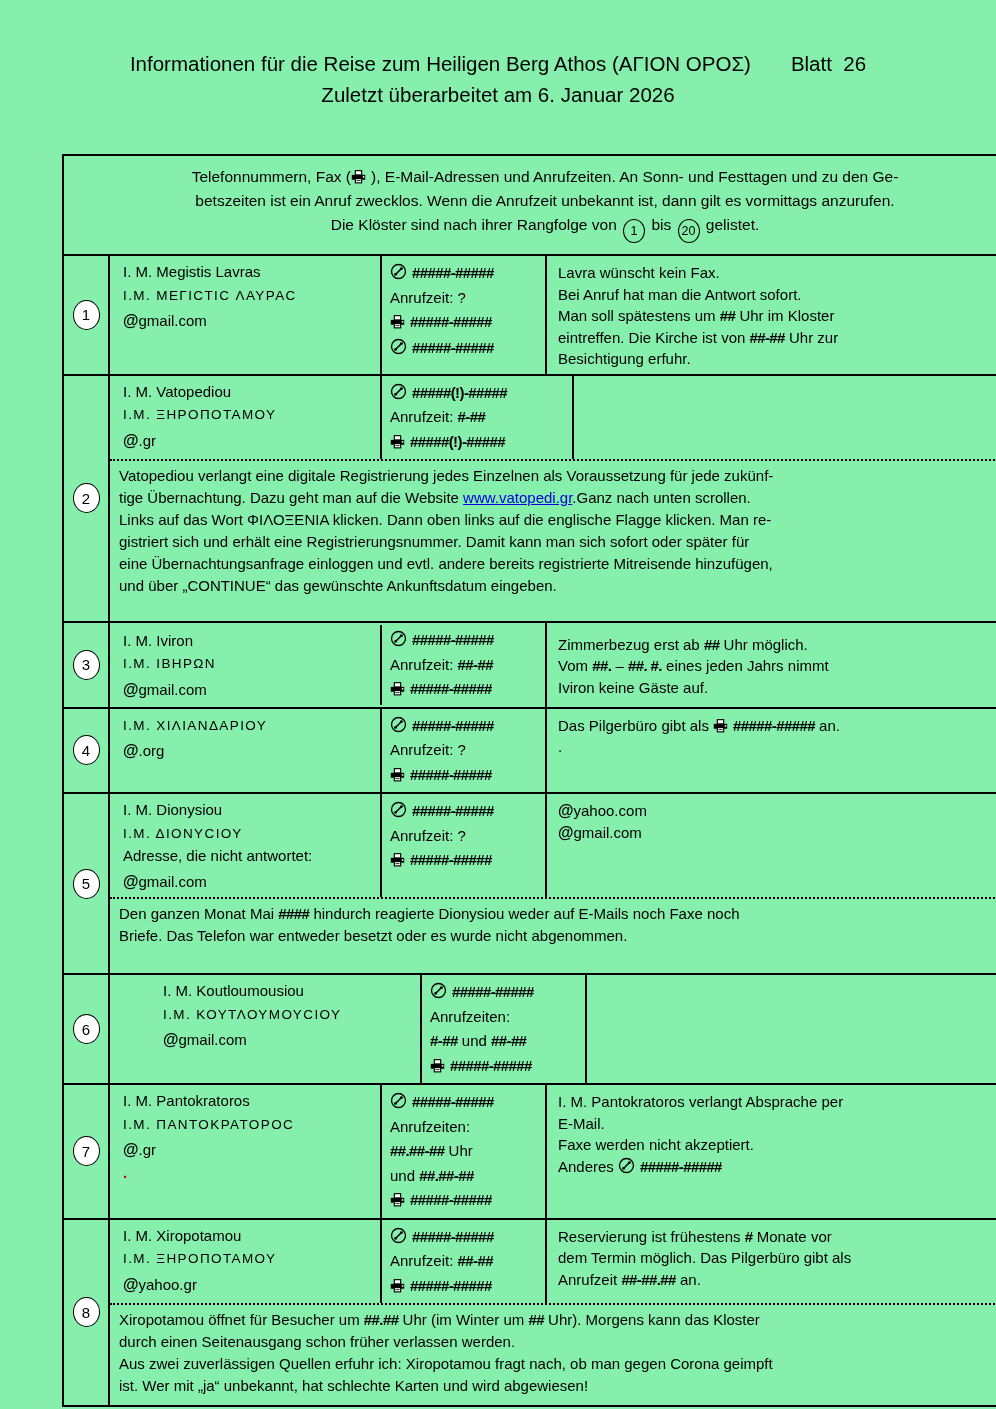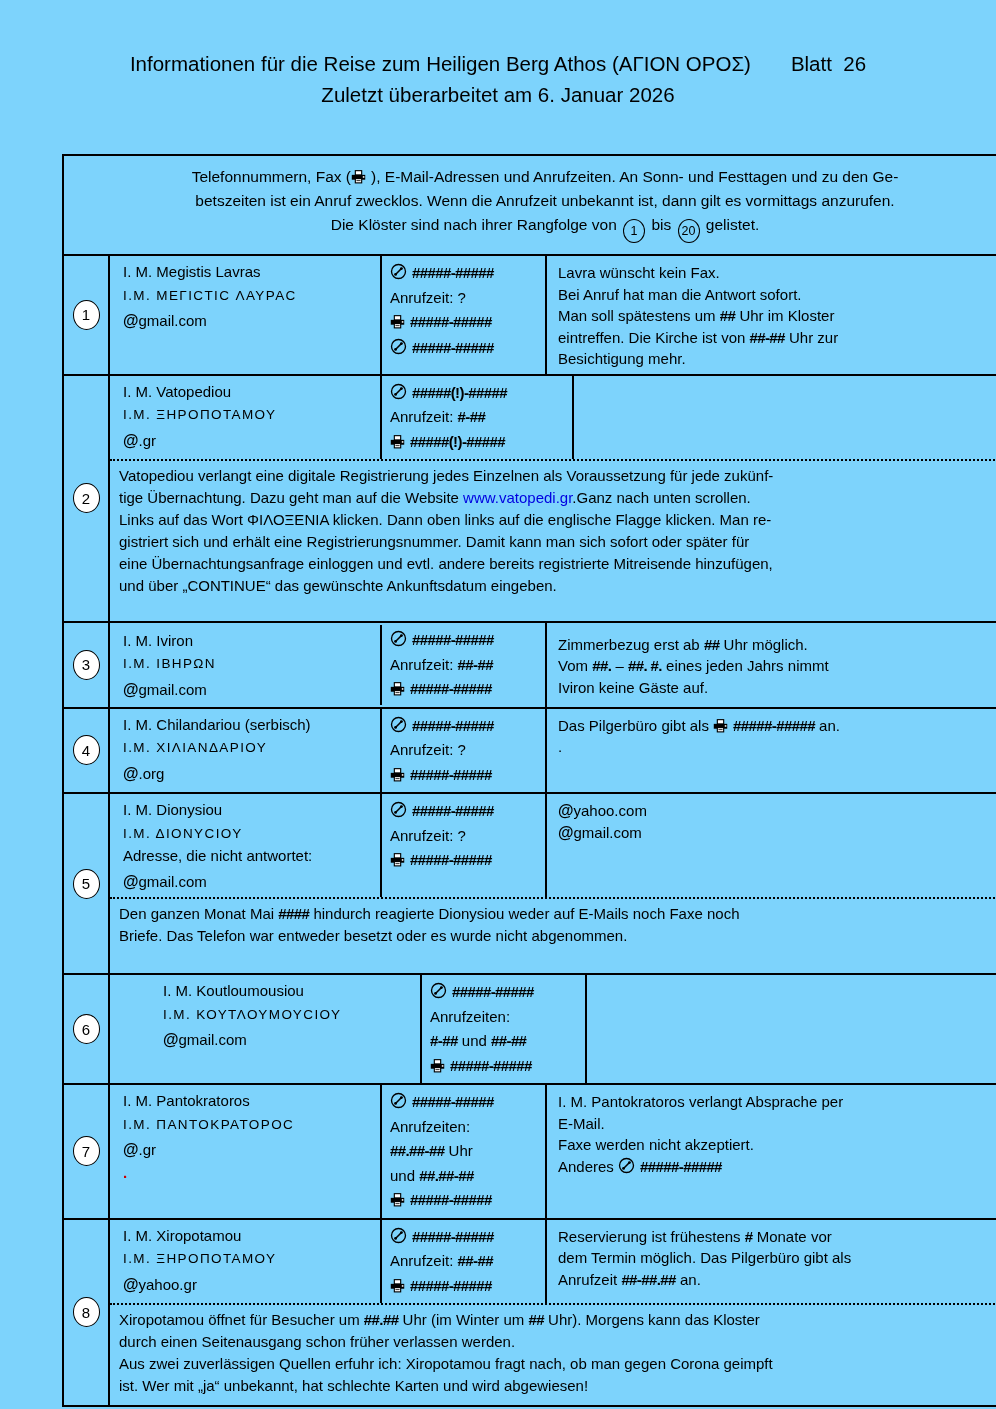--- a/index.html
+++ b/index.html
@@ -1,16 +1,16 @@
 <!DOCTYPE html>
 <html style="--link: #0000e0; --red: #cc0000;"><head>
 <meta charset="utf-8">
 <style>
   html,body{margin:0;padding:0;background:#e8e8e8;}
-  .page{width:996px;height:1409px;background:#7dd3fc;position:relative;overflow:hidden;
+  .page{width:996px;height:1409px;background:#86efac;position:relative;overflow:hidden;
         font-family:"Liberation Sans","DejaVu Sans",sans-serif;color:#000;font-size:15px;}
   .doc-title{padding-top:48px;text-align:center;font-size:20.5px;line-height:31px;}
   .doc-title .blatt{margin-left:40px;white-space:pre;}
   .tbl{margin:44px 0 0 62px;width:966px;border:2px solid #000;box-sizing:border-box;}
   .thead{border-bottom:2px solid #000;text-align:center;font-size:15.5px;line-height:24px;padding:9px 12px 11px;}
   .row{display:flex;border-bottom:2px solid #000;}
   .row:last-child{border-bottom:none;}
   .numcol{width:44px;min-width:44px;border-right:2px solid #000;display:flex;align-items:center;justify-content:center;}
   .rowbody{flex:1;display:flex;flex-direction:column;}
   .rowtop{display:flex;flex:1;}
@@ -23,21 +23,21 @@
   .mask{font-weight:700;letter-spacing:-0.6px;}
   .greek{font-size:13.5px;letter-spacing:1.4px;}
   .atsign{font-weight:700;font-size:1.06em;}
   .emln{margin-top:3px;}
   .circnum{display:inline-flex;width:25px;height:28px;border:1.5px solid #000;border-radius:50%;
            align-items:center;justify-content:center;font-size:15px;background:#fff;}
   .circ-inline{display:inline-flex;width:20px;height:22px;border:1.3px solid #000;border-radius:50%;
            align-items:center;justify-content:center;font-size:12.5px;vertical-align:-5px;margin:0 2px;}
   .icn{display:inline-block;margin-right:5px;vertical-align:-2px;}
   .icn svg{display:block;}
-  .tlink{color:var(--link,#0000e0);cursor:pointer;}
+  .tlink{color:var(--link,#0000e0);text-decoration:underline;cursor:pointer;}
   .reddot{color:var(--red,#cc0000);font-weight:700;}
 </style>
 </head>
 <body>
 
 <div class="page">
 
   <div class="doc-title">
     <div class="t1"><span>Informationen für die Reise zum Heiligen Berg Athos (ΑΓΙΟΝ ΟΡΟΣ)</span><span class="blatt">Blatt  26</span></div>
     <div class="t2">Zuletzt überarbeitet am 6. Januar 2026</div>
@@ -87,21 +87,21 @@
                       <line x1="5.6" y1="12.4" x2="12.4" y2="5.6" stroke="#000" stroke-width="1.7"></line>
                       <circle cx="5.9" cy="12.1" r="1.5" fill="#000"></circle>
                       <circle cx="12.1" cy="5.9" r="1.5" fill="#000"></circle>
                     </svg></span><span class="mask">#####-#####</span></div>
               </div>
               <div class="c-notes">
                 <div class="ln"><span>Lavra wünscht kein Fax.</span></div>
                 <div class="ln"><span>Bei Anruf hat man die Antwort sofort.</span></div>
                 <div class="ln"><span>Man soll spätestens um </span><span class="mask">##</span><span> Uhr im Kloster</span></div>
                 <div class="ln"><span>eintreffen. Die Kirche ist von </span><span class="mask">##-##</span><span> Uhr zur</span></div>
-                <div class="ln"><span>Besichtigung mehr.</span></div>
+                <div class="ln"><span>Besichtigung erfuhr.</span></div>
               </div>
             </div>
           </div>
         </div>
         <div class="row widephone">
           <div class="numcol">
             <span class="circnum">2</span>
           </div>
           <div class="rowbody">
             <div class="rowtop" style="min-height: 70px;">
@@ -173,21 +173,20 @@
             </div>
           </div>
         </div>
         <div class="row">
           <div class="numcol">
             <span class="circnum">4</span>
           </div>
           <div class="rowbody">
             <div class="rowtop" style="min-height: 68px;">
               <div class="c-name">
-                <div class="ln"><span>I. M. Chilandariou (serbisch)</span></div>
                 <div class="ln"><span class="greek">Ι.Μ. ΧΙΛΙΑΝΔΑΡΙΟΥ</span></div>
                 <div class="ln emln"><span><span class="atsign">@</span>.org</span></div>
               </div>
               <div class="c-phone">
                 <div class="ln"><span class="icn"><svg width="17" height="17" viewBox="0 0 18 18">
                       <circle cx="9" cy="9" r="7.4" fill="none" stroke="#000" stroke-width="1.4"></circle>
                       <line x1="5.6" y1="12.4" x2="12.4" y2="5.6" stroke="#000" stroke-width="1.7"></line>
                       <circle cx="5.9" cy="12.1" r="1.5" fill="#000"></circle>
                       <circle cx="12.1" cy="5.9" r="1.5" fill="#000"></circle>
                     </svg></span><span class="mask">#####-#####</span></div>

